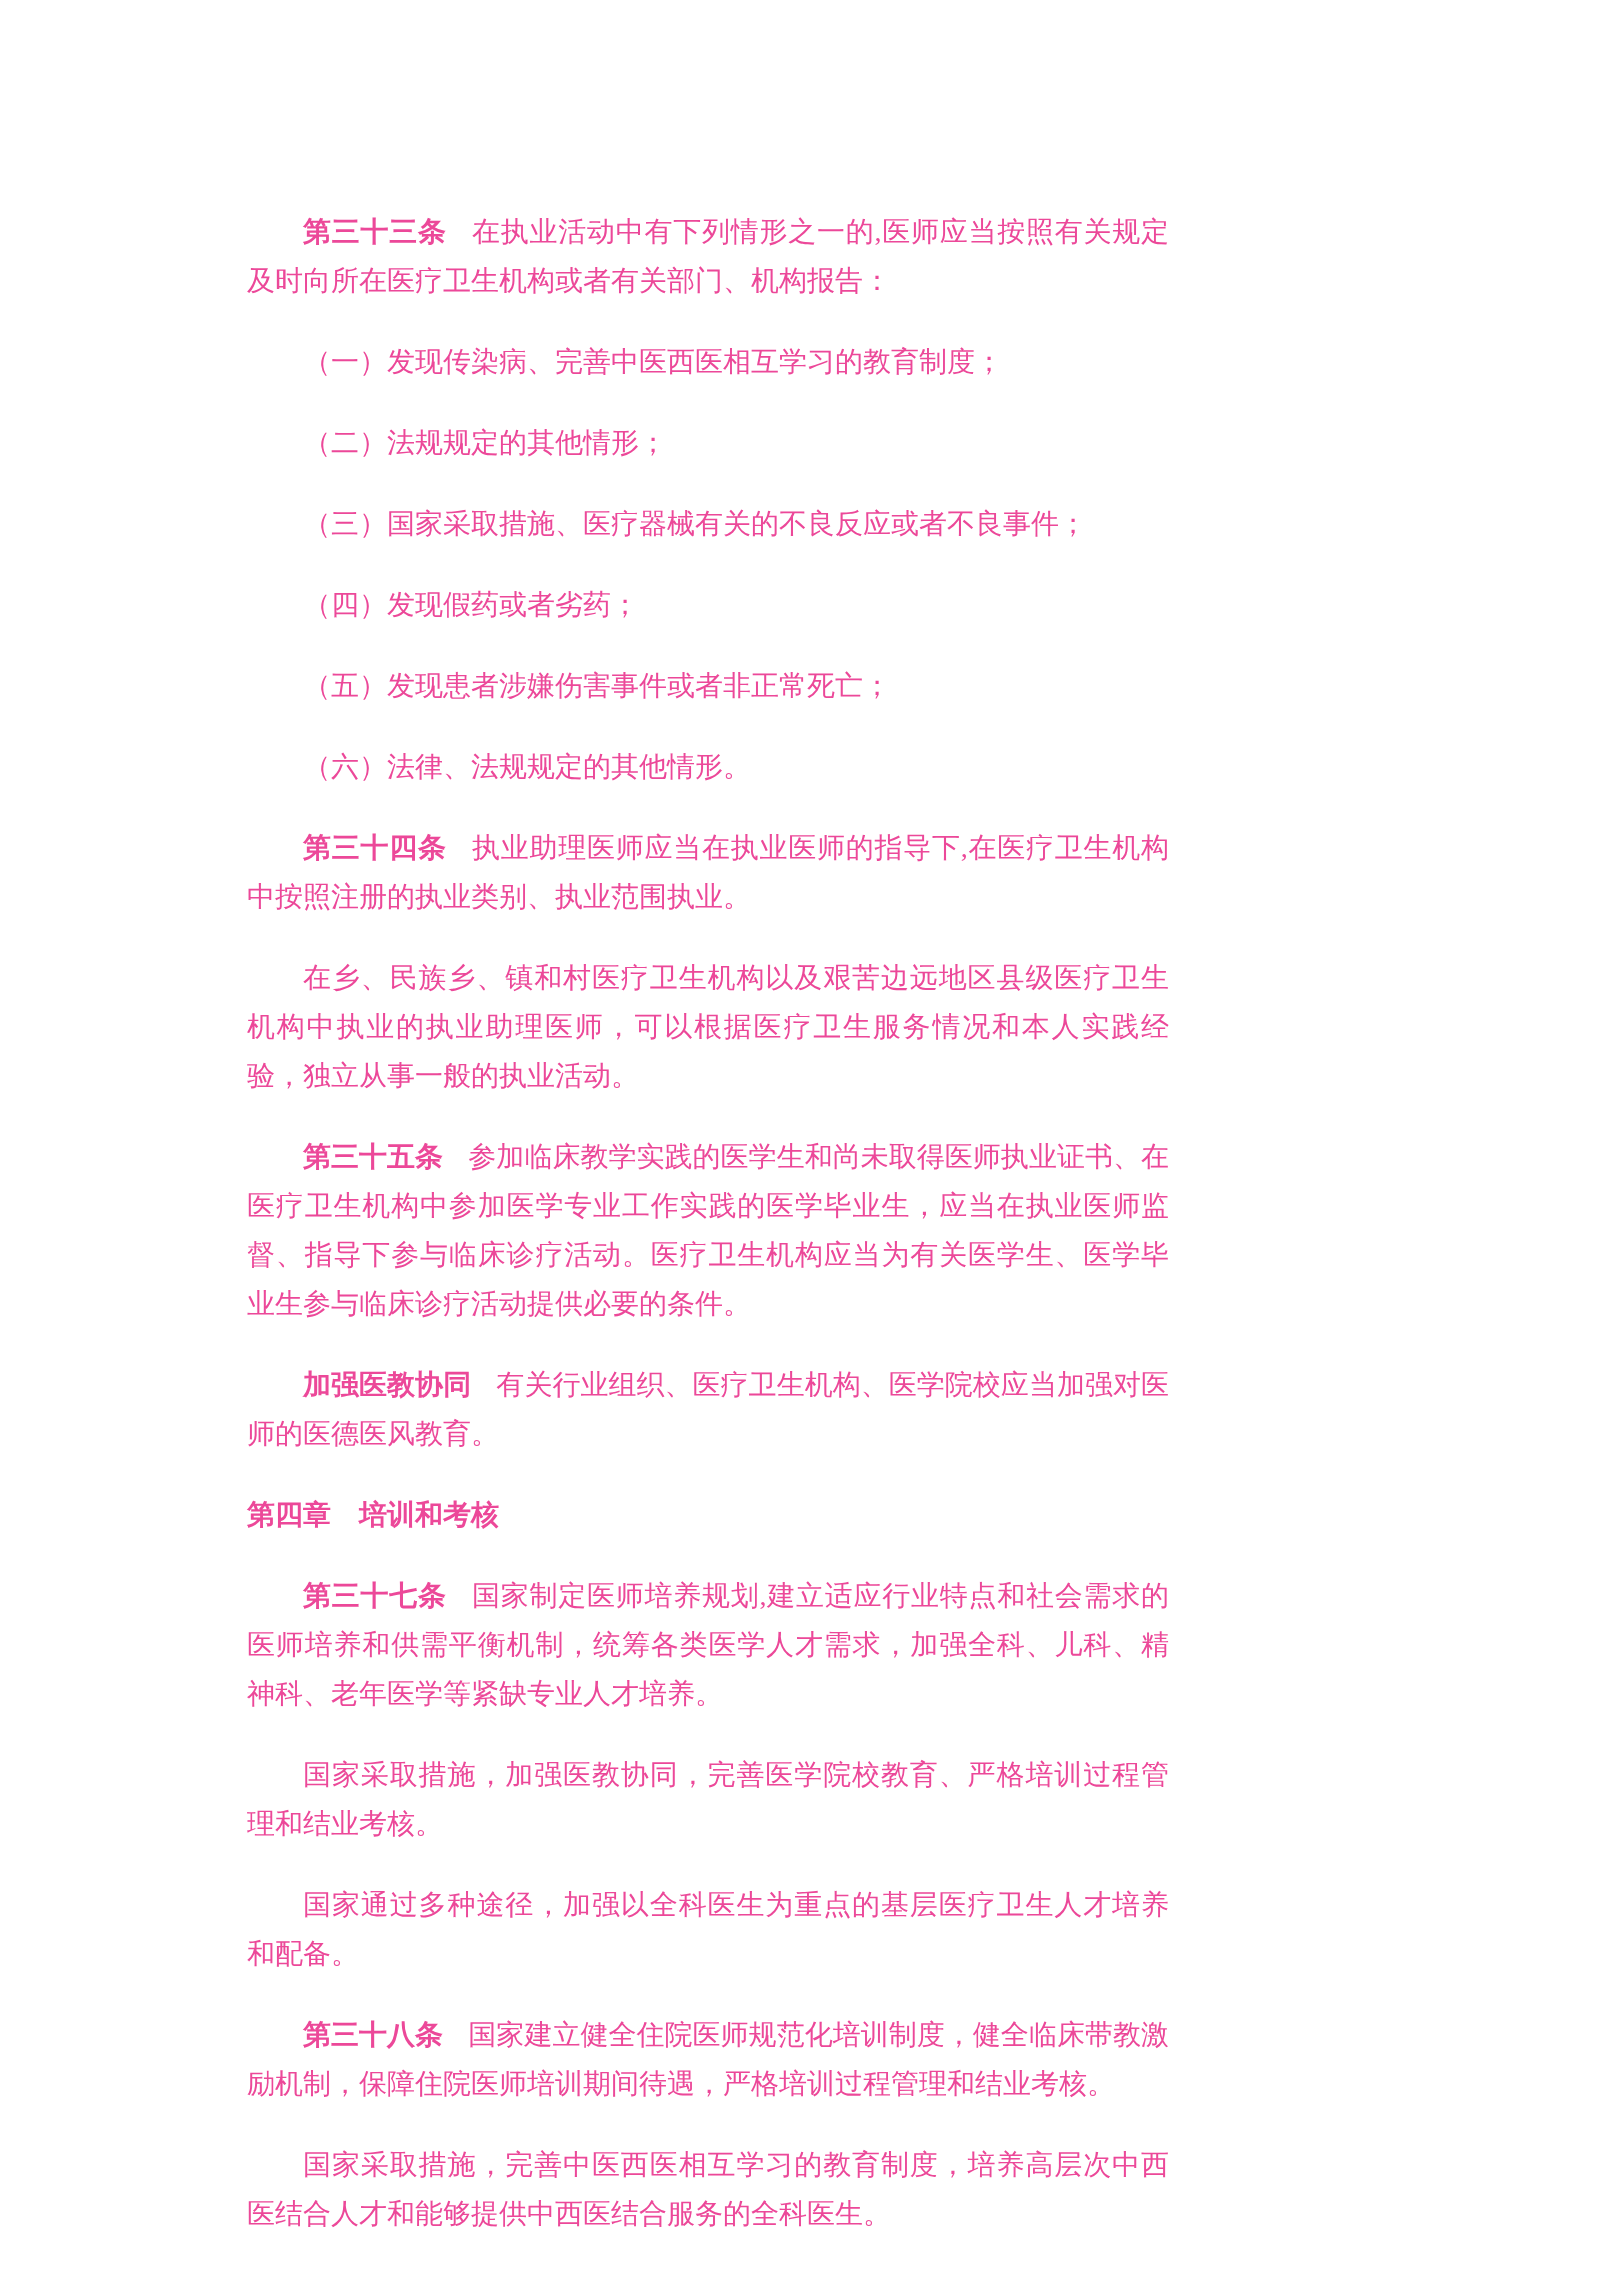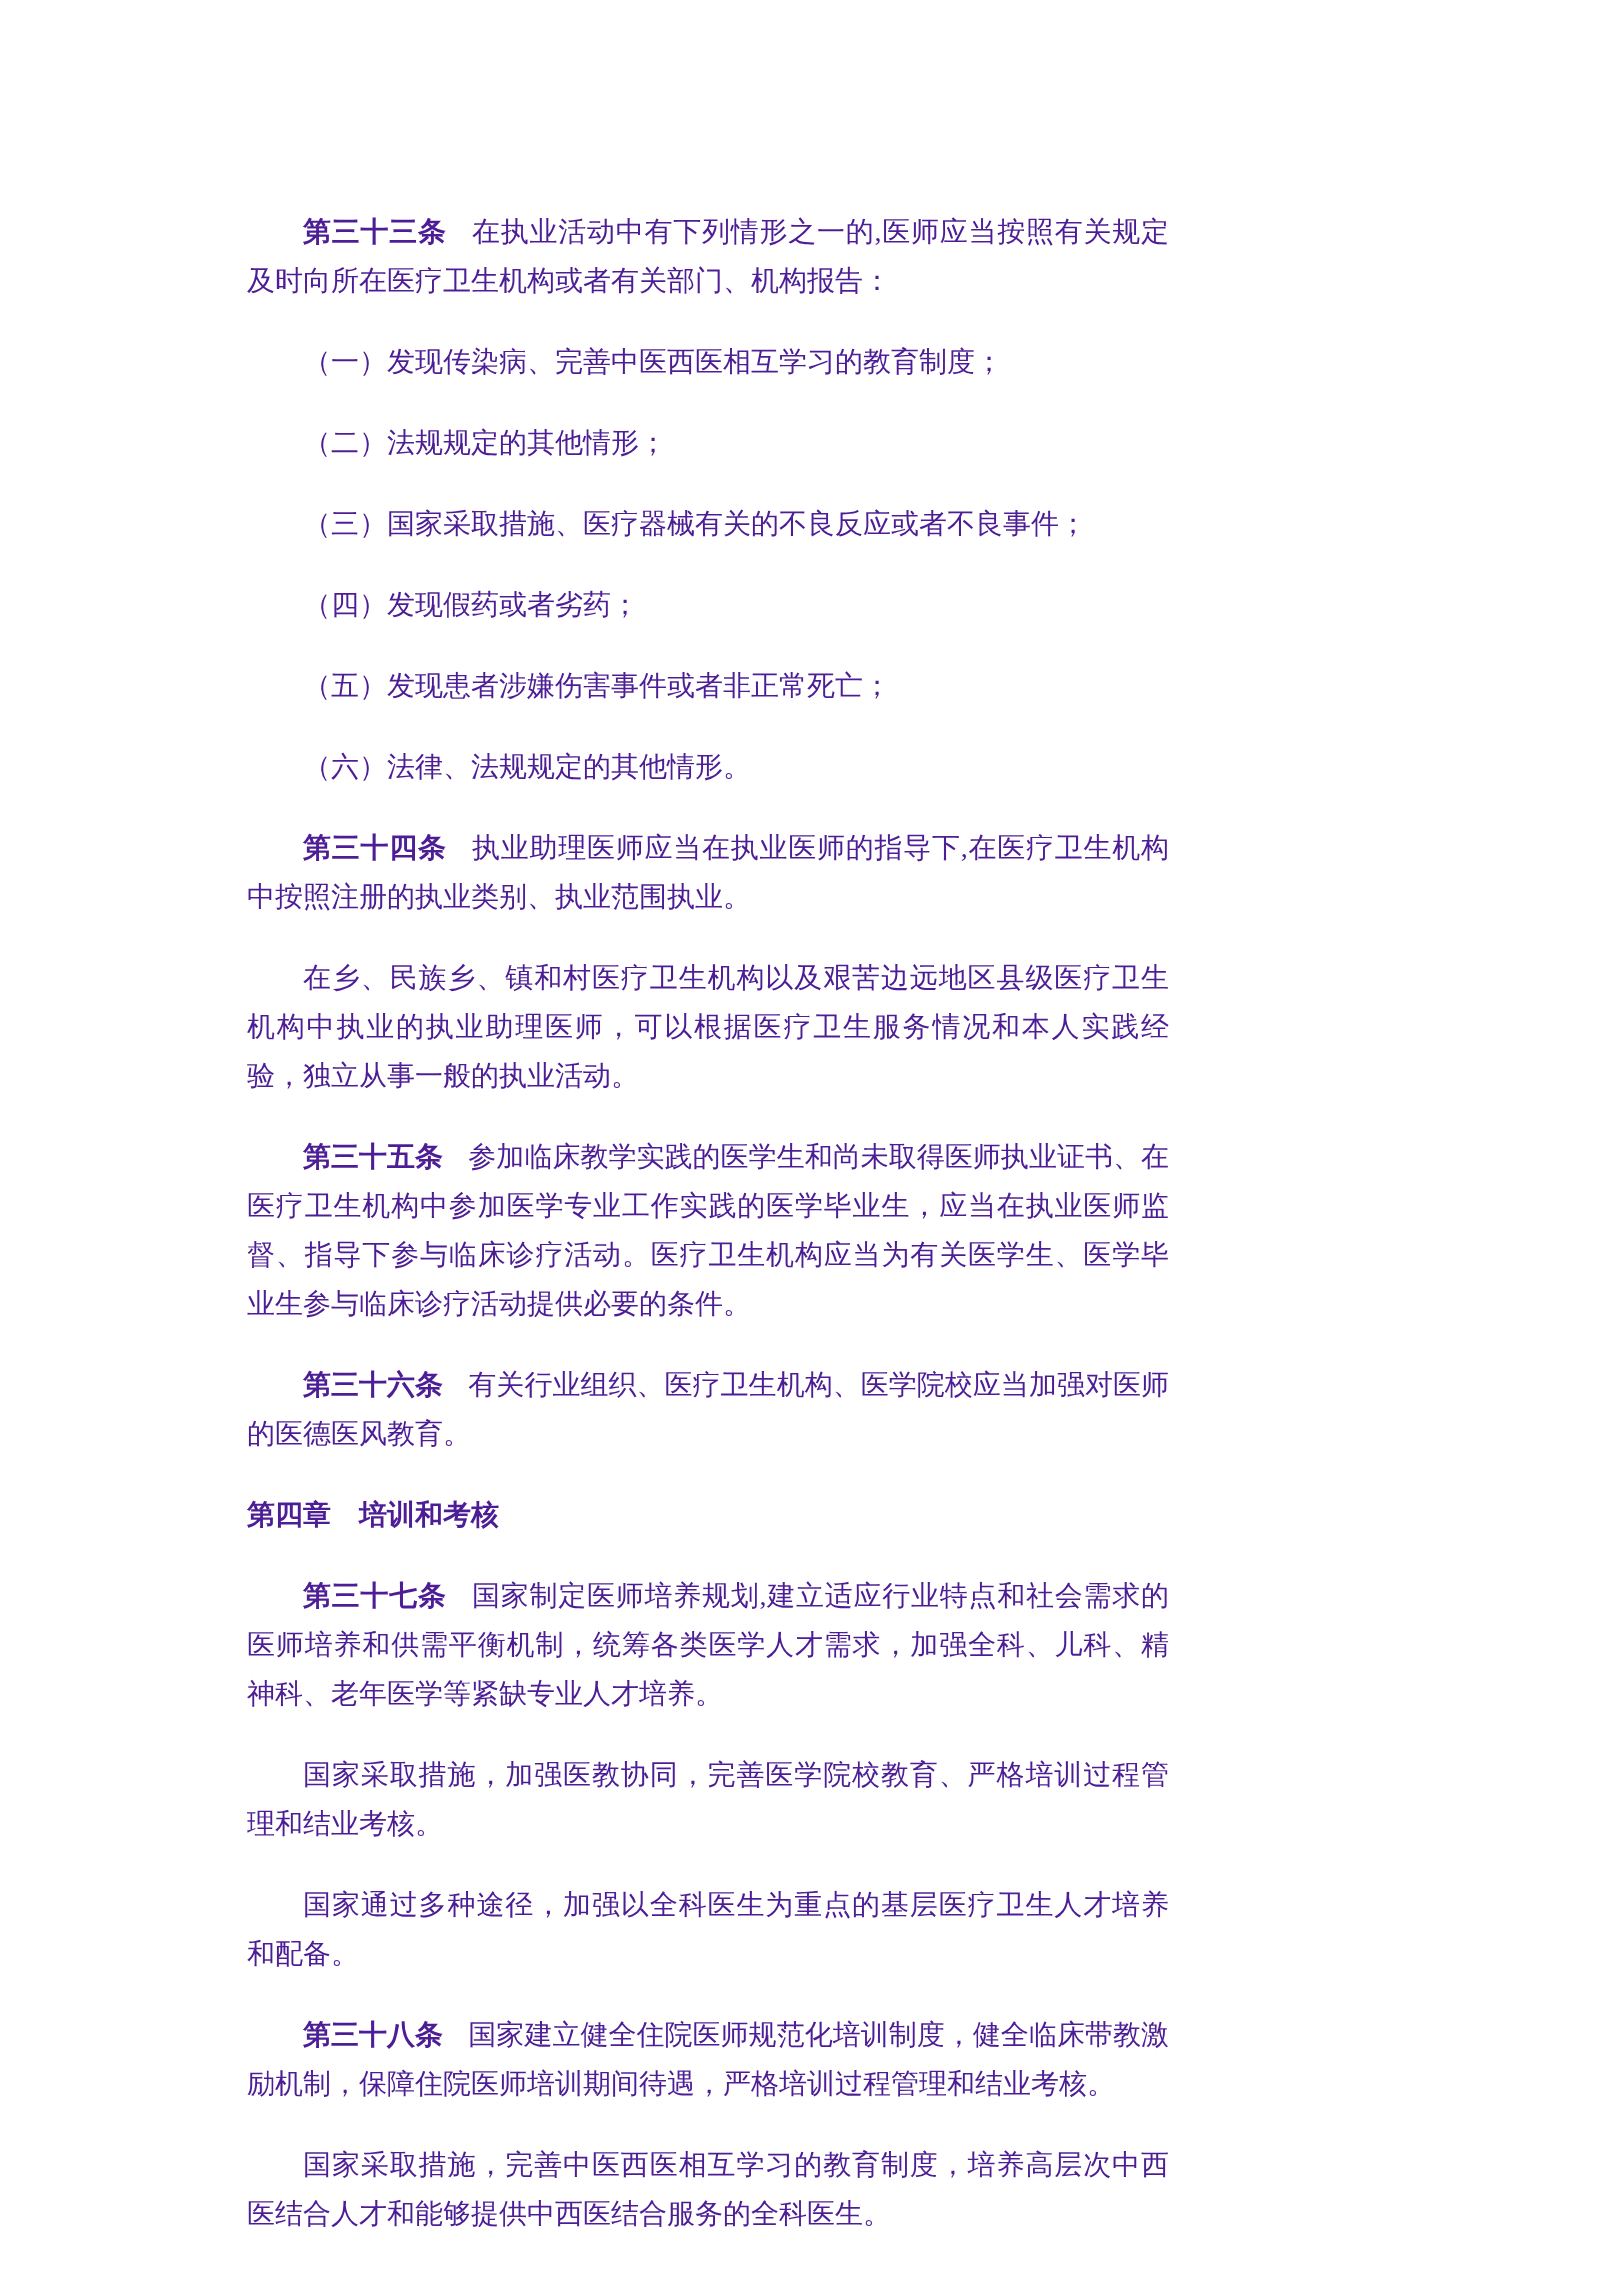--- a/index.html
+++ b/index.html
@@ -8,21 +8,21 @@
     background: #ffffff;
   }
   .page {
     position: relative;
     box-sizing: border-box;
     width: 1414px;
     height: 2293px;
     background: #ffffff;
     padding: 207px 245px 0 247px;
     font-family: "Liberation Serif", "DejaVu Serif", serif;
-    color: #4c1d95;
+    color: #ec4899;
     overflow: hidden;
     border-radius: 6px;
   }
   .page p {
     margin: 32px 0 0 0;
     font-size: 28px;
     line-height: 49px;
     text-align: justify;
     text-indent: 2em;
     word-break: break-all;
@@ -53,21 +53,21 @@
   <p>（四）发现假药或者劣药；</p>
   <p>（五）发现患者涉嫌伤害事件或者非正常死亡；</p>
   <p>（六）法律、法规规定的其他情形。</p>
 
   <p><span class="art-num">第三十四条</span><span>执业助理医师应当在执业医师的指导下,在医疗卫生机构中按照注册的执业类别、执业范围执业。</span></p>
 
   <p>在乡、民族乡、镇和村医疗卫生机构以及艰苦边远地区县级医疗卫生机构中执业的执业助理医师，可以根据医疗卫生服务情况和本人实践经验，独立从事一般的执业活动。</p>
 
   <p><span class="art-num">第三十五条</span><span>参加临床教学实践的医学生和尚未取得医师执业证书、在医疗卫生机构中参加医学专业工作实践的医学毕业生，应当在执业医师监督、指导下参与临床诊疗活动。医疗卫生机构应当为有关医学生、医学毕业生参与临床诊疗活动提供必要的条件。</span></p>
 
-  <p><span class="art-num">第三十六条</span><span>有关行业组织、医疗卫生机构、医学院校应当加强对医师的医德医风教育。</span></p>
+  <p><span class="art-num">加强医教协同</span><span>有关行业组织、医疗卫生机构、医学院校应当加强对医师的医德医风教育。</span></p>
 
 
   <p class="chapter">第四章　培训和考核</p>
 
   <p><span class="art-num">第三十七条</span><span>国家制定医师培养规划,建立适应行业特点和社会需求的医师培养和供需平衡机制，统筹各类医学人才需求，加强全科、儿科、精神科、老年医学等紧缺专业人才培养。</span></p>
 
   <p>国家采取措施，加强医教协同，完善医学院校教育、严格培训过程管理和结业考核。</p>
   <p>国家通过多种途径，加强以全科医生为重点的基层医疗卫生人才培养和配备。</p>
   <p><span class="art-num">第三十八条</span><span>国家建立健全住院医师规范化培训制度，健全临床带教激励机制，保障住院医师培训期间待遇，严格培训过程管理和结业考核。</span></p>
 

